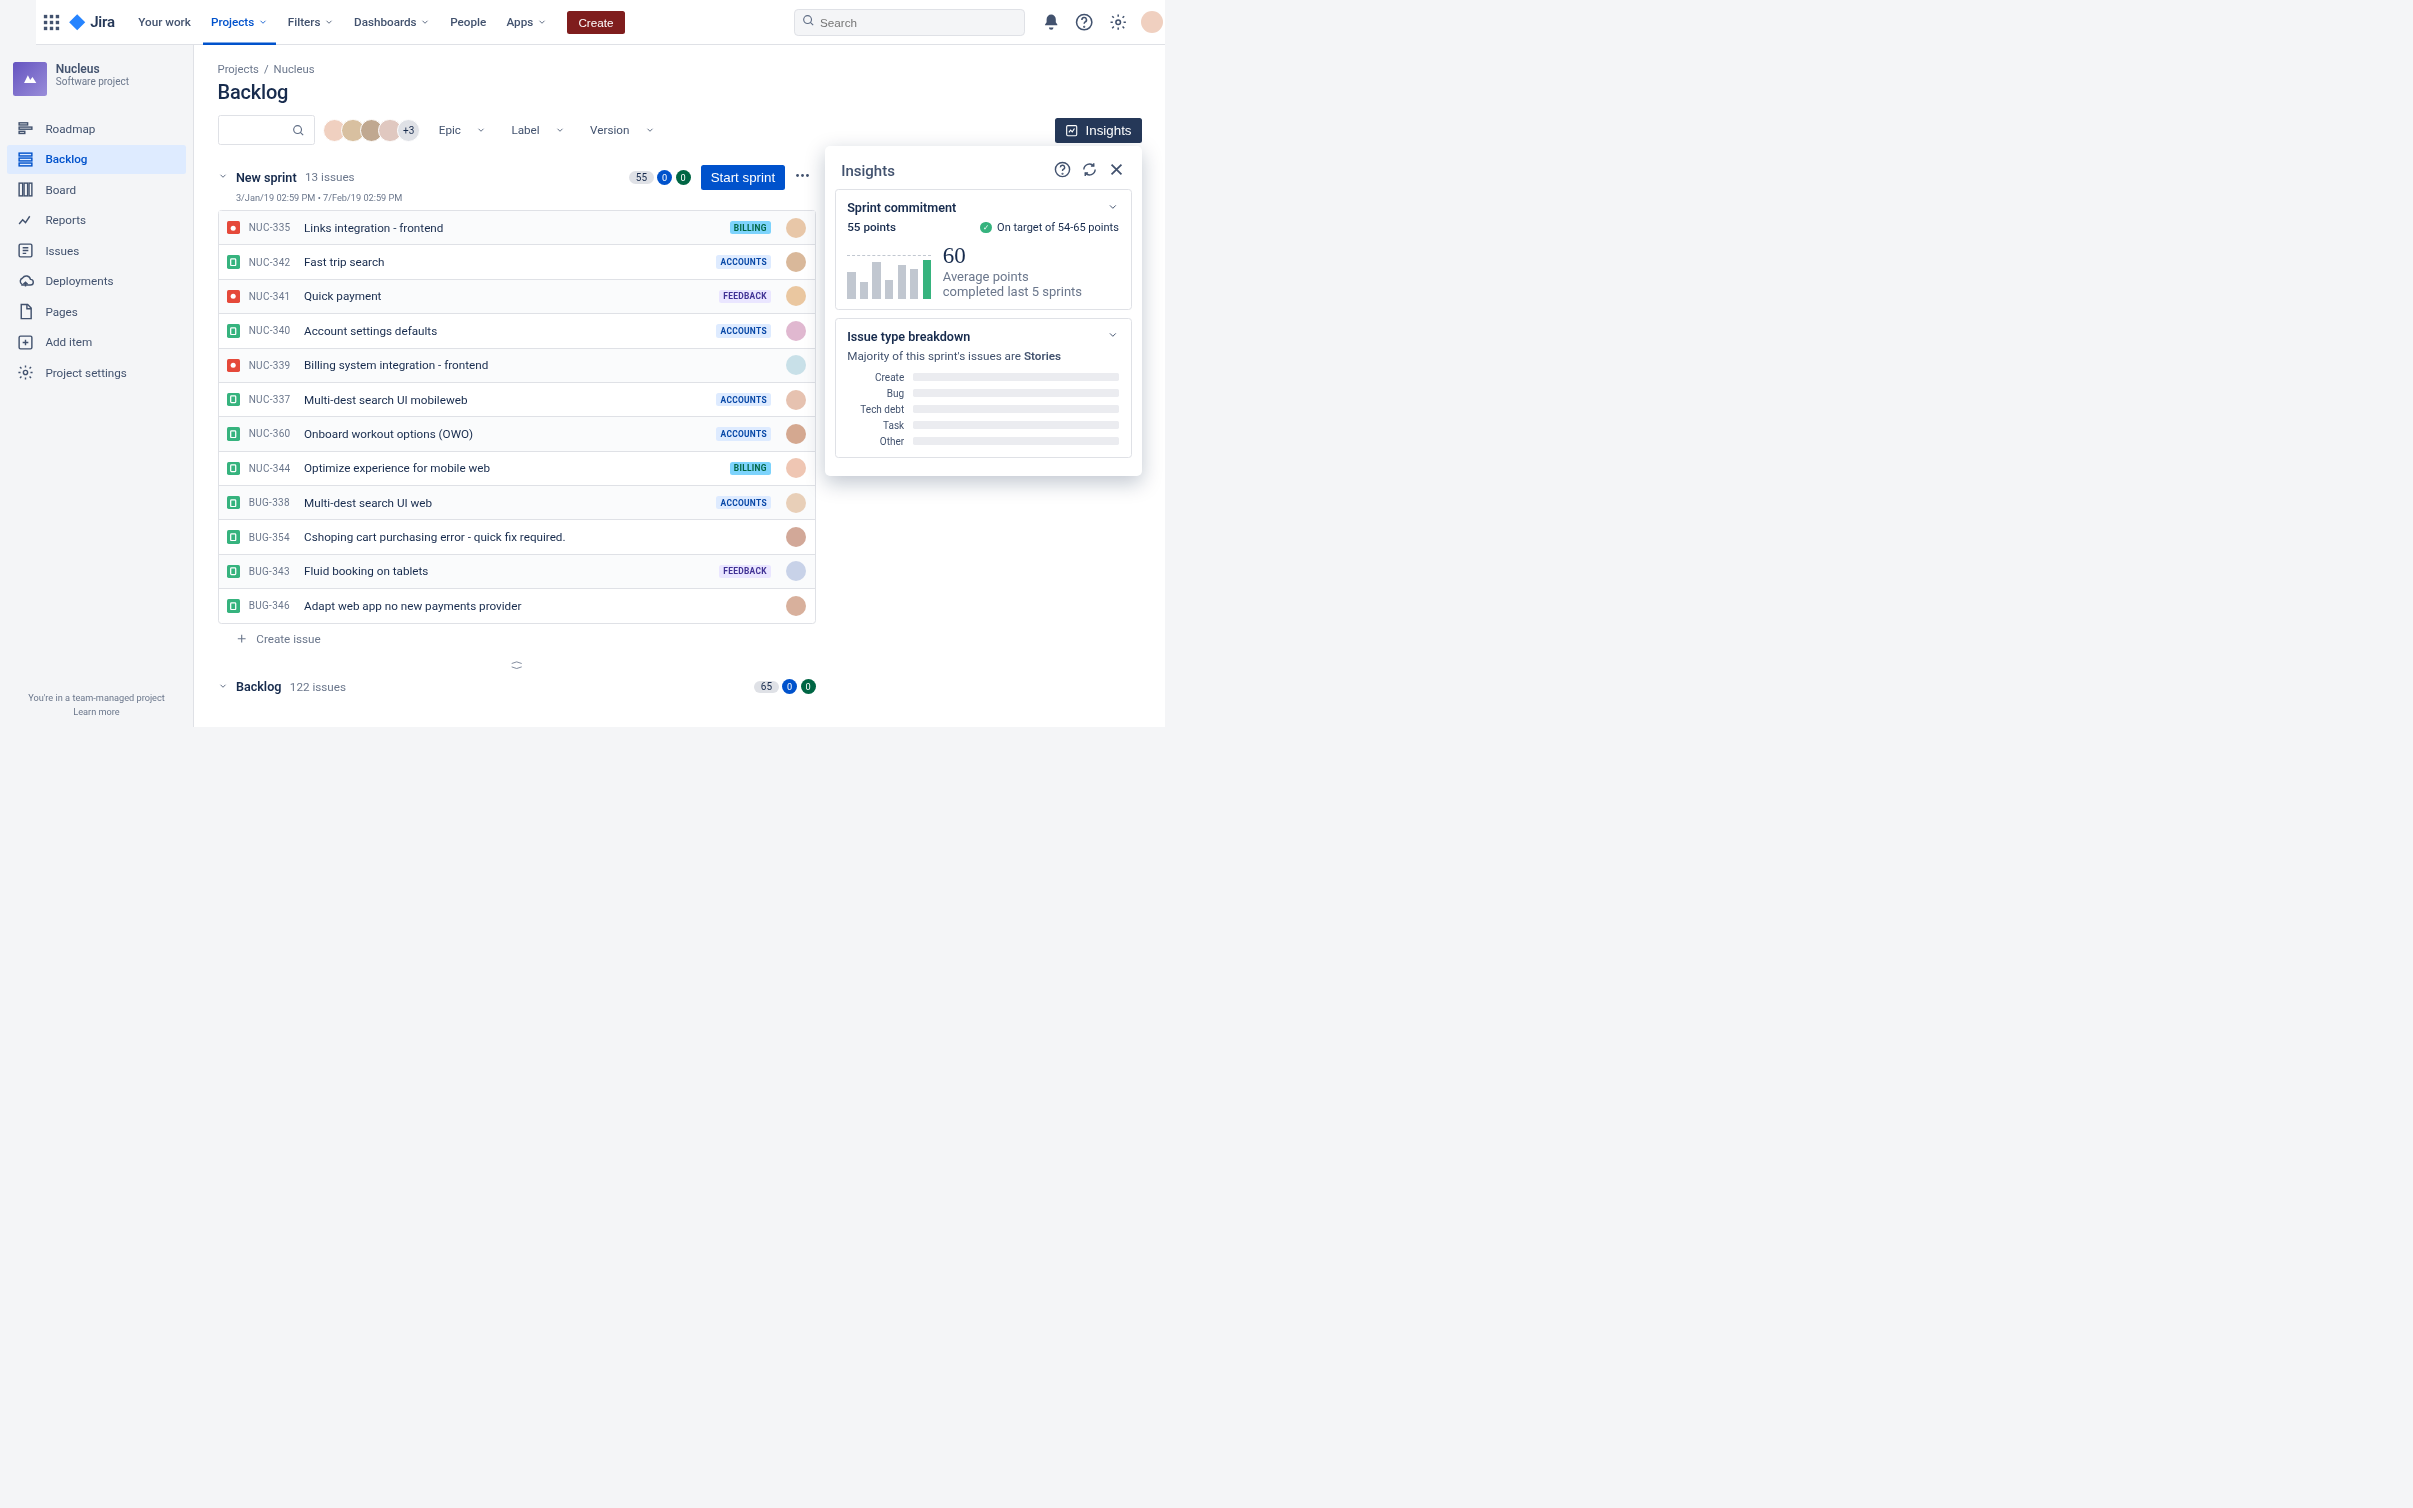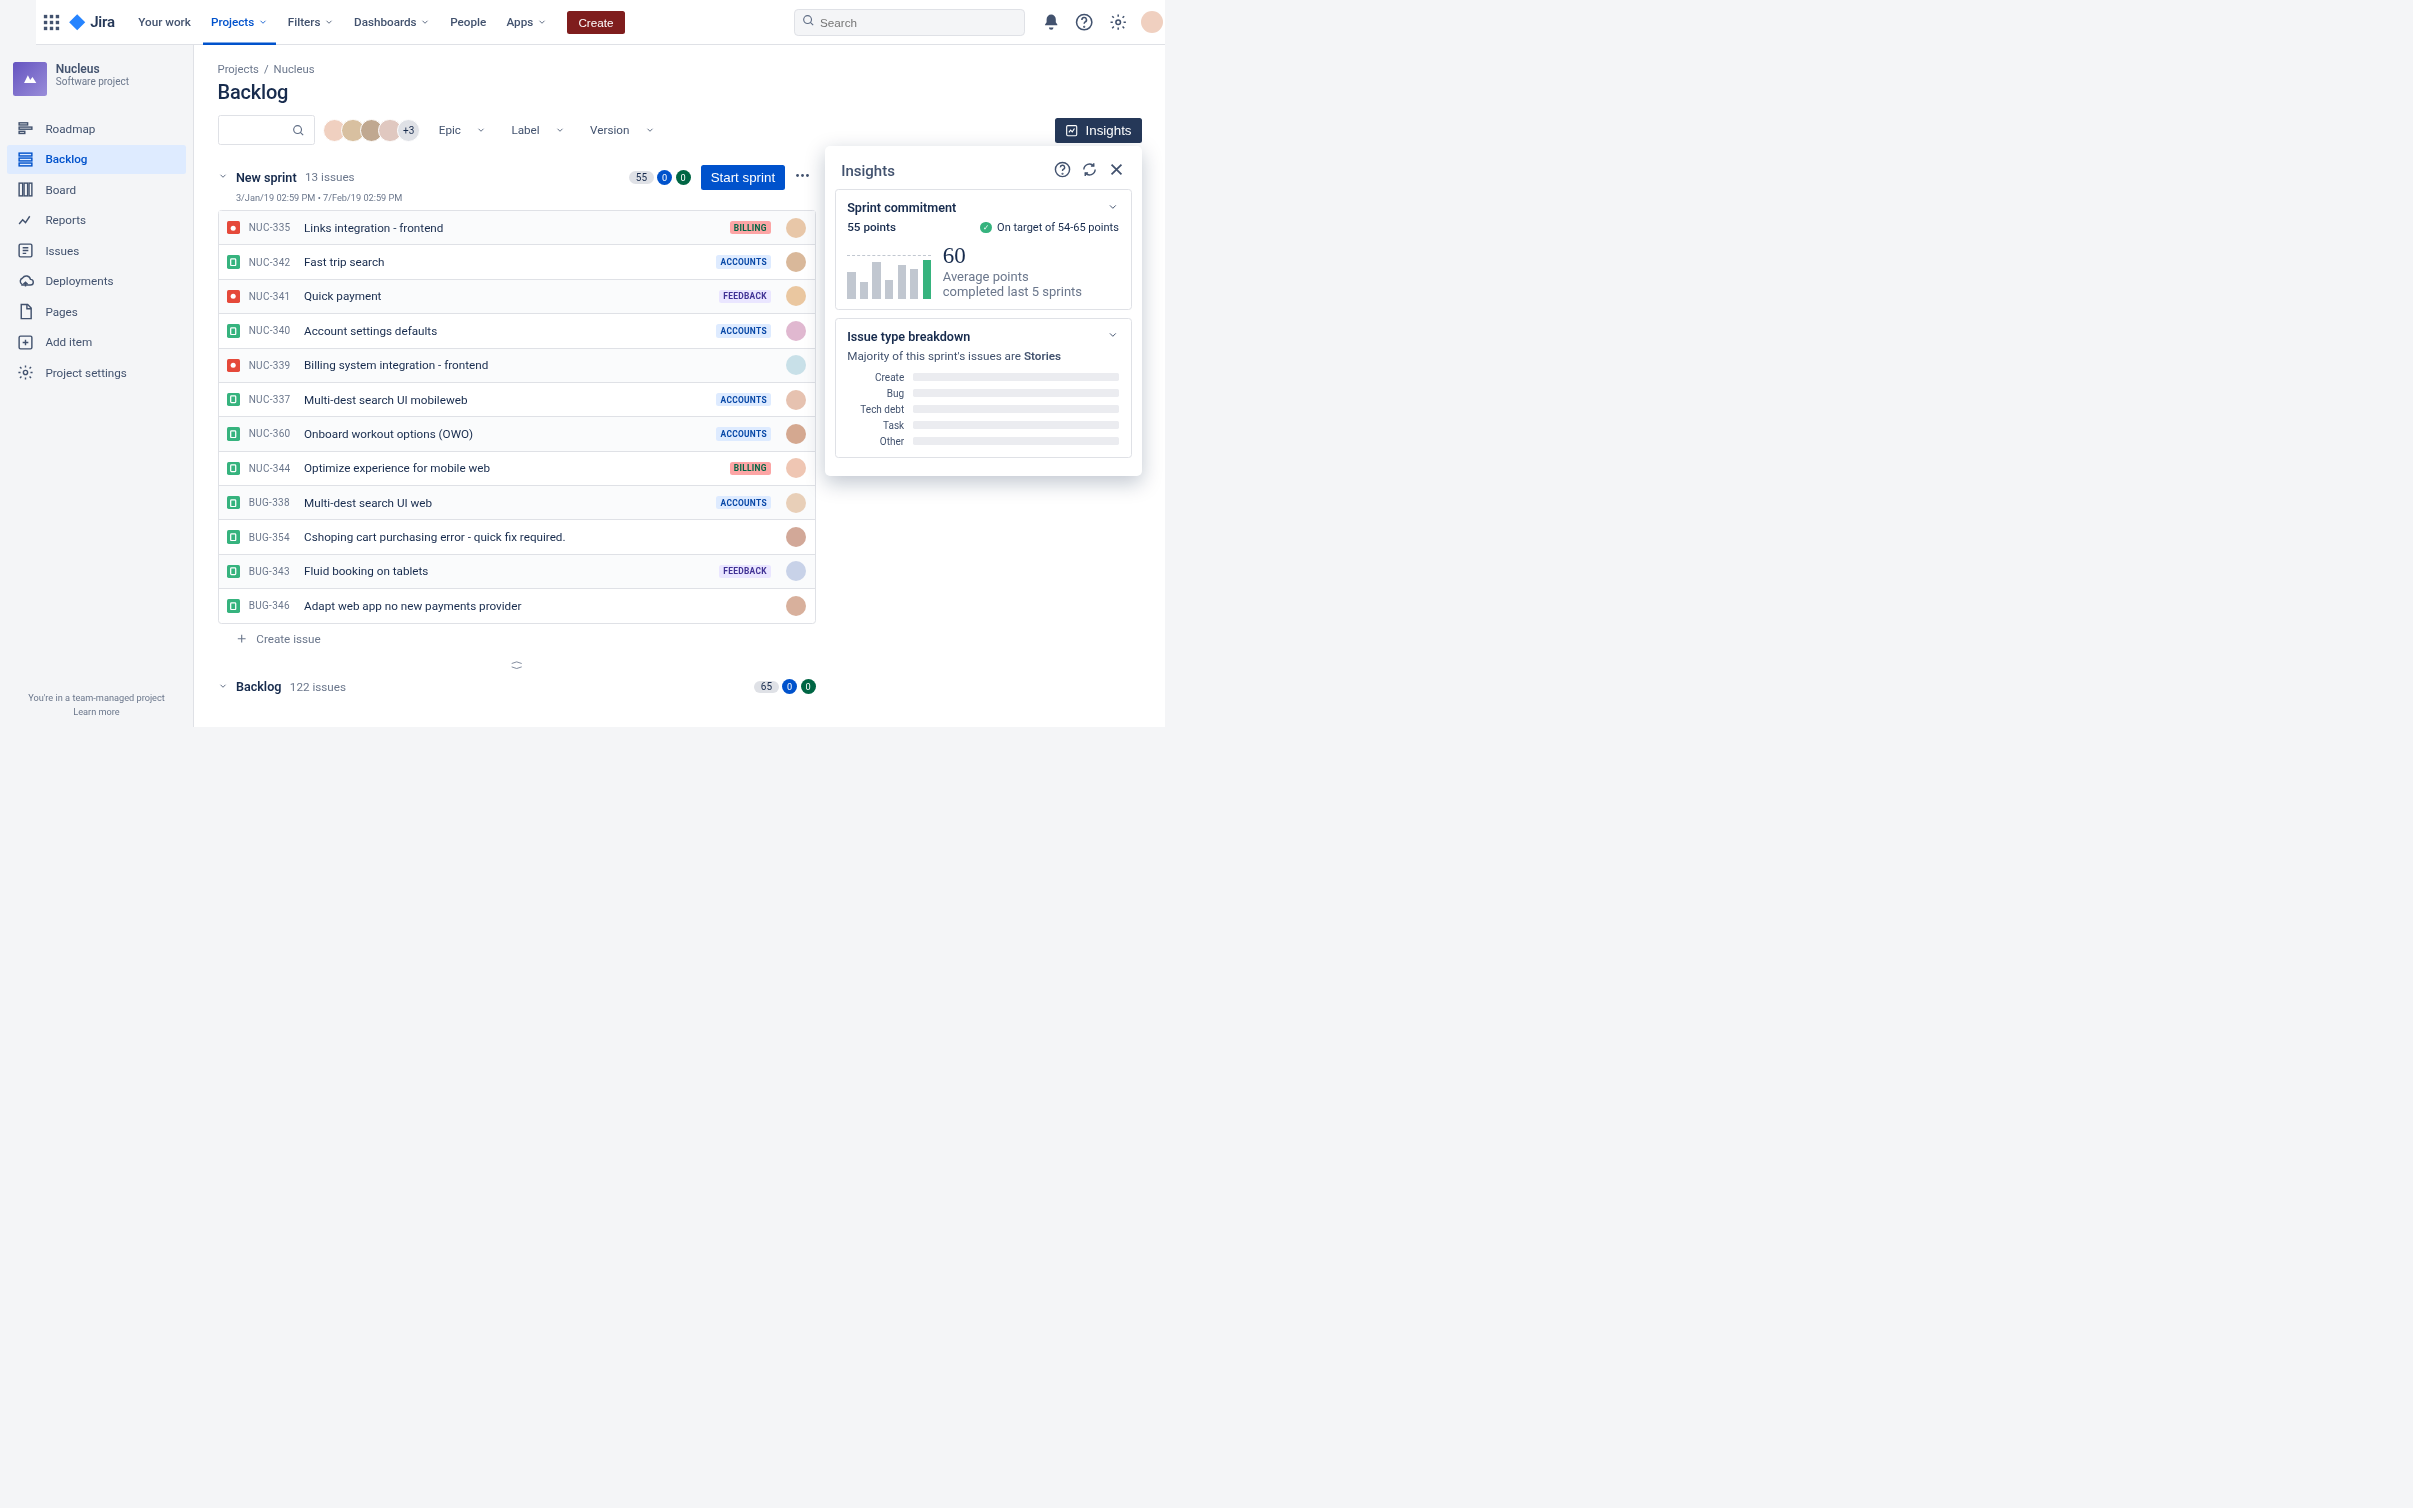--- a/index.html
+++ b/index.html
@@ -64,21 +64,21 @@
 .irow:last-child { border-bottom:none; }
 .irow:nth-child(odd){ background:#fafbfc; }
 .itype { width:13.4px; height:13.4px; border-radius:1.7px; display:flex; align-items:center; justify-content:center; }
 .itype.story { background:#36b37e; }
 .itype.bug { background:#e5493a; }
 .itype svg { width:8.4px; height:8.4px; }
 .ikey { font-size:10px; color:#6b778c; letter-spacing:0.3px; min-width:47px; }
 .ititle { font-size:11.7px; color:#172b4d; flex:0 0 auto; }
 .ispacer { flex:1; }
 .tag { font-size:8.4px; font-weight:700; padding:1.7px 4.2px; border-radius:2.5px; letter-spacing:0.3px; }
-.tag.billing { background:#fca5a5; color:#006644; }
+.tag.billing { background:#7dd3fc; color:#006644; }
 .tag.accounts { background:#deebff; color:#0747a6; }
 .tag.feedback { background:#eae6ff; color:#403294; }
 .iav { width:20px; height:20px; border-radius:50%; margin-left:6.7px; }
 
 .create-row { display:flex; align-items:center; gap:8.4px; padding:8.4px 8.4px 8.4px 17px; color:#6b778c; cursor:pointer; }
 .divider { height:11.7px; display:flex; justify-content:center; align-items:center; color:#6b778c; margin-top:5px; width:598px; }
 .backlog-head { display:flex; align-items:center; gap:8.4px; margin-top:8.4px; width:598px; }
 
 .panel { position:absolute; top:101px; right:23.5px; width:317px; background:#fff; border-radius:5px; box-shadow:0 6.7px 20px rgba(9,30,66,0.25); padding:10px; }
 .panel-head { display:flex; align-items:center; padding:5px 6.7px 8.4px 6.7px; }

